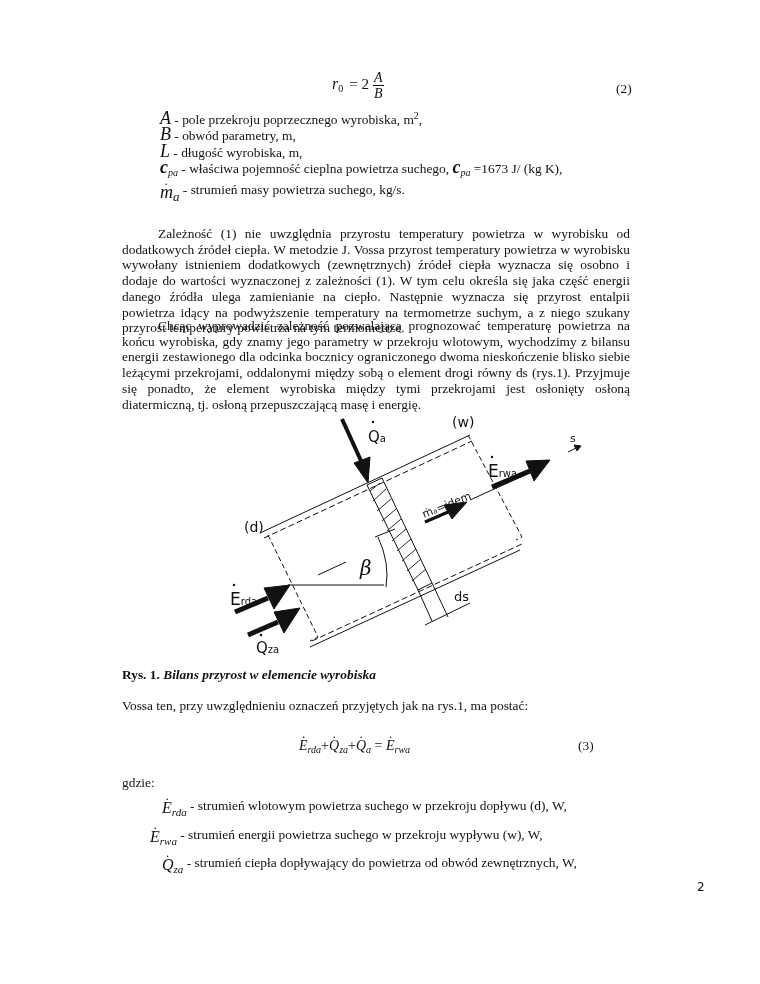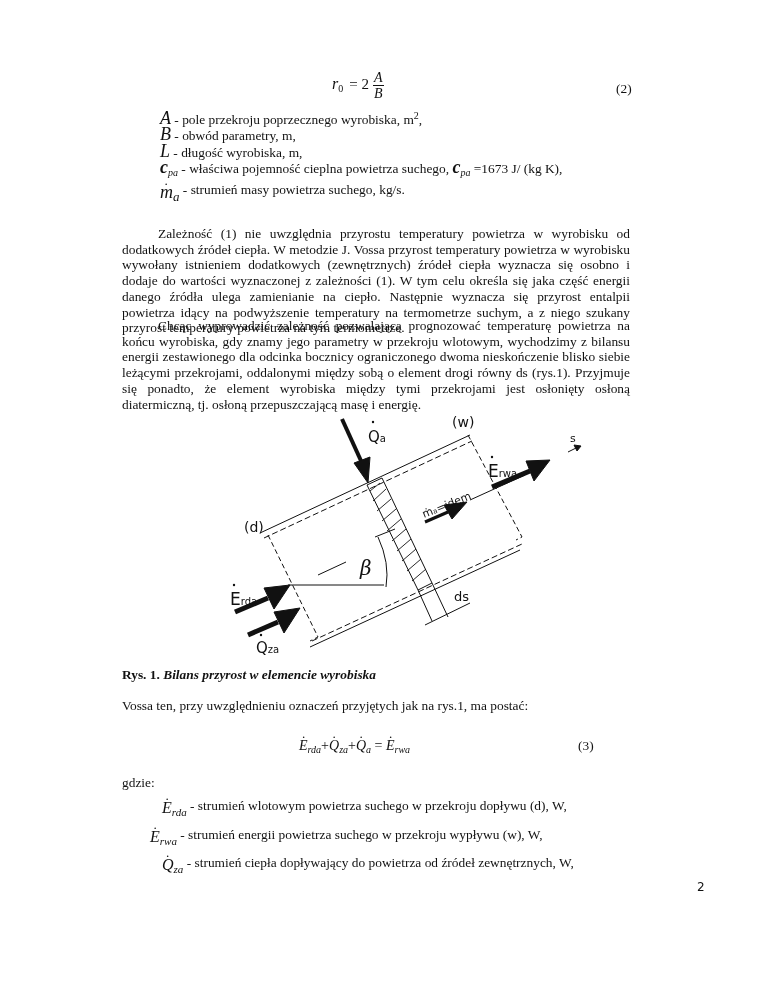--- a/index.html
+++ b/index.html
@@ -144,16 +144,16 @@
 
 <div class="abs txt" style="left:122px; top:775px;">gdzie:</div>
 
 <div class="abs txt line" style="left:162px; top:800px;">
   <span class="dotted" style="font-style:italic; font-size:16px;">E</span><span class="mathsub" style="font-size:11px;">rda</span><span style="position:relative; top:-3px;"> - strumień wlotowym powietrza suchego w przekroju dopływu (d), W,</span>
 </div>
 <div class="abs txt line" style="left:150px; top:829px;">
   <span class="dotted" style="font-style:italic; font-size:16px;">E</span><span class="mathsub" style="font-size:11px;">rwa</span><span style="position:relative; top:-3px;"> - strumień energii powietrza suchego w przekroju wypływu (w), W,</span>
 </div>
 <div class="abs txt line" style="left:162px; top:857px;">
-  <span class="dotted" style="font-style:italic; font-size:16px;">Q</span><span class="mathsub" style="font-size:11px;">za</span><span style="position:relative; top:-3px;"> - strumień ciepła dopływający do powietrza od źródeł zewnętrznych, W,</span>
+  <span class="dotted" style="font-style:italic; font-size:16px;">Q</span><span class="mathsub" style="font-size:11px;">za</span><span style="position:relative; top:-3px;"> - strumień ciepła dopływający do powietrza od obwód zewnętrznych, W,</span>
 </div>
 
 <div class="abs pagenum" style="left:697px; top:880px;">2</div>
 
 </body></html>

